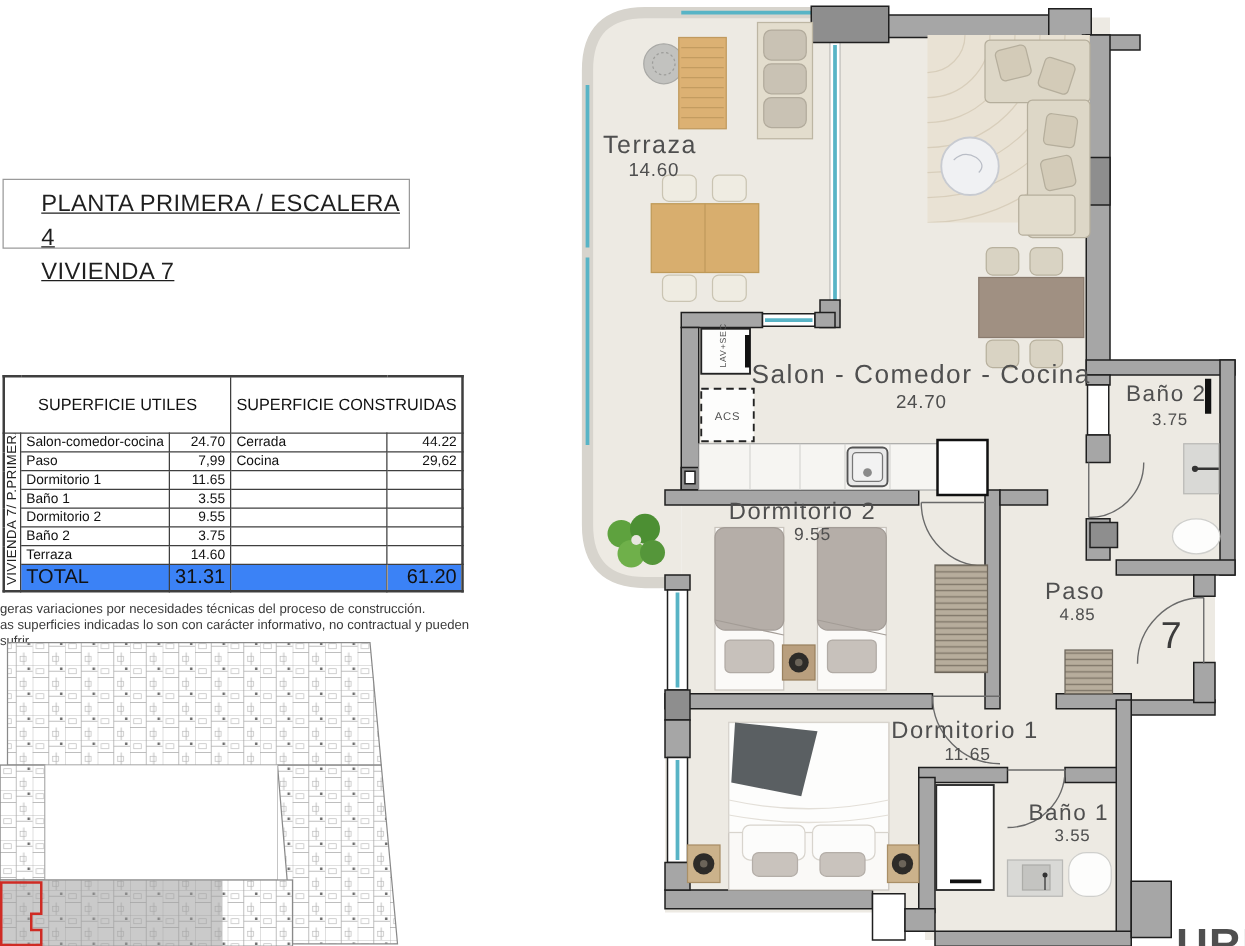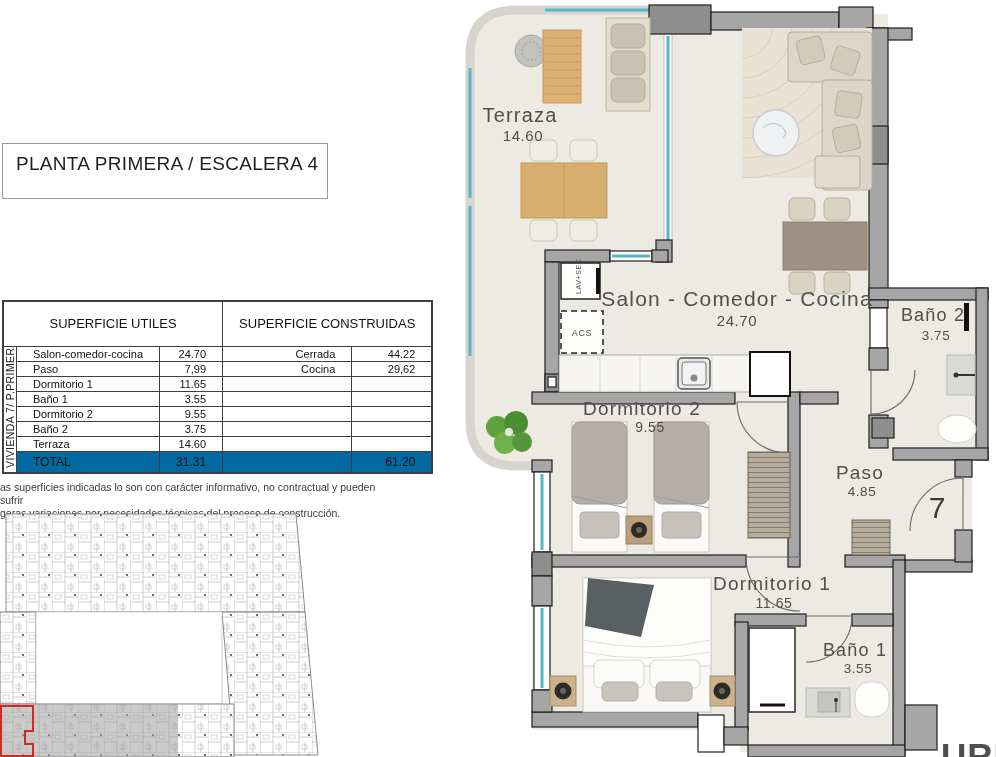--- a/index.html
+++ b/index.html
@@ -2,33 +2,33 @@
 <html><head>
 <meta charset="utf-8">
 <style>
   html,body{margin:0;padding:0;background:#fff;}
   #page{position:relative;width:996px;height:757px;background:#fff;overflow:hidden;
         font-family:"Liberation Sans",sans-serif;}
 
   
   .titlebox{position:absolute;left:2px;top:143px;width:326px;height:56px;
     background:#fff;border:1.5px solid #9a9a9a;box-sizing:border-box;
-    padding:7px 0 0 13px;font-size:19px;line-height:1.42;color:#1f1f1f;letter-spacing:.3px;}
+    padding:7px 0 0 30px;font-size:19px;line-height:1.42;color:#1f1f1f;letter-spacing:.3px;text-decoration:underline;}
 
   
   table.areas{position:absolute;left:2px;top:300px;width:328px;border-collapse:collapse;
     border:2px solid #3f3f3f;font-size:11px;color:#111;}
-  table.areas td{border:1px solid #3f3f3f;padding:0 16px;height:14px;white-space:nowrap;overflow:hidden;}
+  table.areas td{border:1px solid #3f3f3f;padding:0 4px;height:14px;white-space:nowrap;overflow:hidden;}
   table.areas td.hdr{font-size:13px;text-align:center;height:44px;line-height:1.25;}
   table.areas td.side{width:26px;padding:0;}
   .sidetxt{writing-mode:vertical-rl;transform:rotate(180deg);font-size:10.5px;
     letter-spacing:.4px;color:#222;margin:0 auto;height:116px;text-align:center;}
   table.areas td.num{text-align:right;}
-  table.areas td.rlab{text-align:right;}
-  table.areas tr.total td{background:#0369a1;height:20px;font-size:12px;}
+  table.areas td.rlab{text-align:left;}
+  table.areas tr.total td{background:#3b82f6;height:20px;font-size:16px;}
 
   
   .disclaimer{position:absolute;left:0;top:481px;width:380px;font-size:10.5px;
     color:#3a3a3a;line-height:1.22;}
 
   
   .wall rect{fill:#a6a6a6;stroke:#1f1f1f;stroke-width:1.2;}
   .wall rect.dark{fill:#8e8e8e;}
   .wall rect.win{fill:#ffffff;stroke:#1f1f1f;stroke-width:1.2;}
   .glass{stroke:#58b4c6;stroke-width:3;fill:none;}
@@ -41,20 +41,21 @@
   .logo{position:absolute;left:941px;top:736px;font-size:35px;font-weight:bold;
     color:#4f4f4f;letter-spacing:1px;}
 </style>
 </head>
 <body>
 
 <div id="page">
 
   <div class="titlebox">
     <div>PLANTA PRIMERA / ESCALERA 4</div>
+    <div>VIVIENDA 7</div>
   </div>
 
   <table class="areas">
     <colgroup>
         <col style="width:26px">
         <col style="width:115px">
         <col style="width:38px">
         <col style="width:102px">
         <col style="width:45px">
       </colgroup>
@@ -111,22 +112,22 @@
     <tr class="total">
       <td>TOTAL</td>
       <td class="num">31.31</td>
       <td class="rlab"></td>
       <td class="num">61.20</td>
     </tr>
   </tbody>
     </table>
 
   <div class="disclaimer">
+    <div>geras variaciones por necesidades técnicas del proceso de construcción.</div>
     <div>as superficies indicadas lo son con carácter informativo, no contractual y pueden sufrir</div>
-    <div>geras variaciones por necesidades técnicas del proceso de construcción.</div>
   </div>
 
   <svg style="position:absolute;left:0;top:512px" width="330" height="245" viewBox="0 0 330 245">
     <defs>
       <pattern id="apts" width="26" height="20" patternUnits="userSpaceOnUse">
         <rect width="26" height="20" fill="#ffffff"></rect>
         <path d="M0,0H26 M0,0V20 M13,0V20 M0,10H13 M13,5H26 M19,10V20" stroke="#a9a9a9" stroke-width="0.6" fill="none"></path>
         <rect x="3" y="3" width="6" height="4" fill="none" stroke="#b5b5b5" stroke-width="0.5"></rect>
         <rect x="16" y="13" width="5" height="4" fill="none" stroke="#b5b5b5" stroke-width="0.5"></rect>
         <rect x="22" y="2" width="2" height="2" fill="#6d6d6d"></rect>

